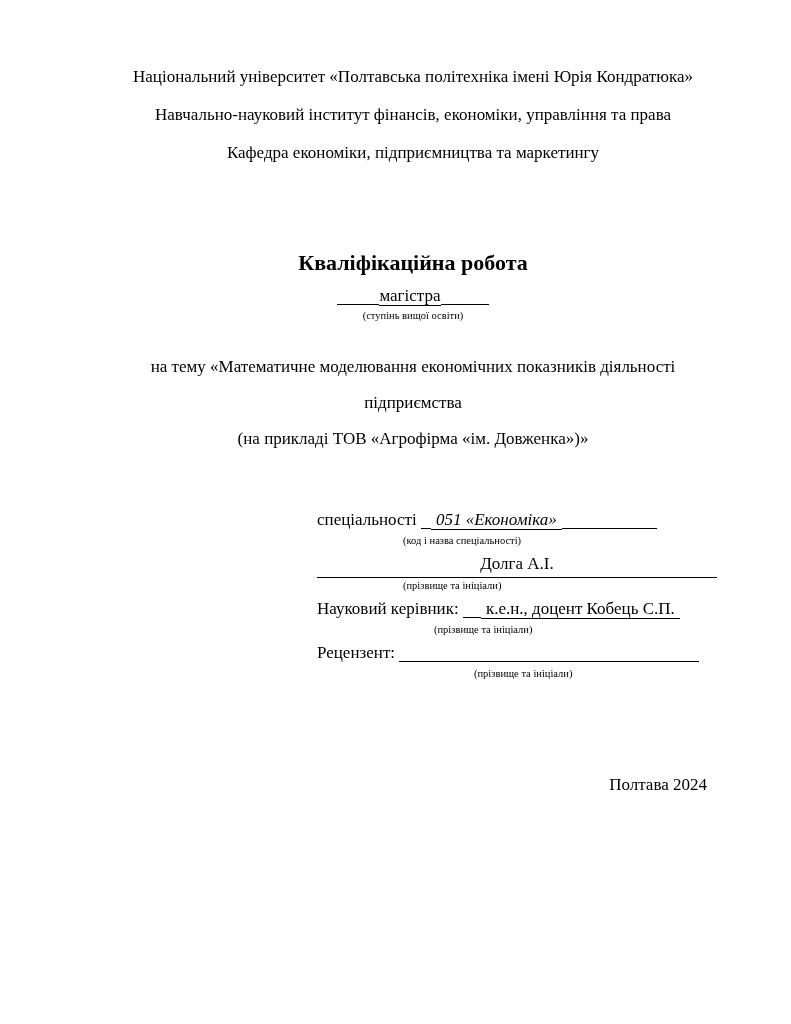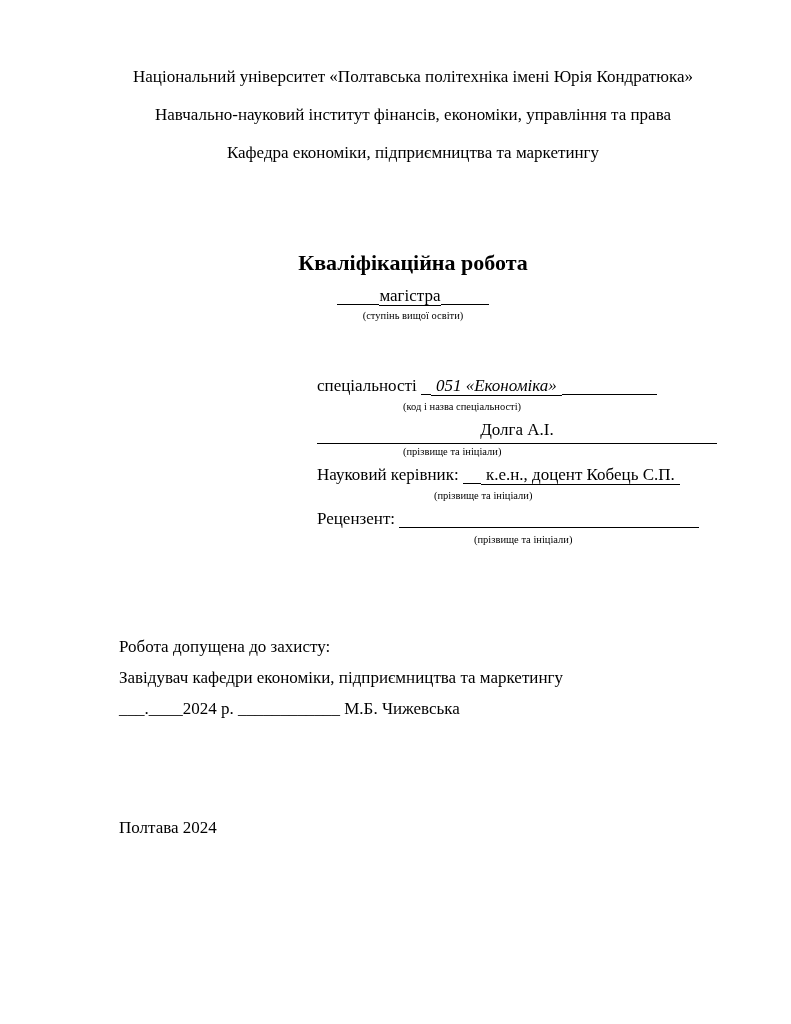--- a/index.html
+++ b/index.html
@@ -52,39 +52,43 @@
   .name-line { display: inline-block; width: 400px; text-align: center; }
   .author-block .caption { display: block; width: 260px; text-align: left; margin-bottom: 3px; }
   .cap-specialty { margin-left: 86px; }
   .cap-name { margin-left: 86px; }
   .cap-supervisor { margin-left: 117px; }
   .cap-reviewer { margin-left: 157px; }
   
   .approval { margin-top: 84px; }
   .approval p { line-height: 31px; }
   
-  .footer { text-align: left; margin-top: 94px; }
+  .footer { text-align: right; margin-top: 94px; }
 </style>
 </head>
 <body>
 
 <div class="page">
 
   <div class="header">
     <p>Національний університет «Полтавська політехніка імені Юрія Кондратюка»</p>
     <p>Навчально-науковий інститут фінансів, економіки, управління та права</p>
     <p>Кафедра економіки, підприємництва та маркетингу</p>
   </div>
 
   <div class="title-block">
     <div class="work-title">Кваліфікаційна робота</div>
     <div class="degree-line"><span class="blank w42"></span><span class="ul">магістра</span><span class="blank w48"></span></div>
     <div class="caption">(ступінь вищої освіти)</div>
   </div>
 
+  <div class="topic">
+    <p>на тему «Математичне моделювання економічних показників діяльності підприємства</p>
+    <p>(на прикладі ТОВ «Агрофірма «ім. Довженка»)»</p>
+  </div>
 
   <div class="author-block">
 
 
     <div class="line">
       <span>спеціальності</span>
       <span class="blank w10"></span><span class="ul italic pad">051 «Економіка»</span><span class="blank w95"></span>
     </div>
     <div class="caption cap-specialty">(код і назва спеціальності)</div>
 
@@ -100,23 +104,18 @@
     <div class="caption cap-supervisor">(прізвище та ініціали)</div>
 
     <div class="line">
       <span>Рецензент:</span>
       <span class="blank w300"></span>
     </div>
     <div class="caption cap-reviewer">(прізвище та ініціали)</div>
 
   </div>
 
-  <div class="approval">
-    <p>Робота допущена до захисту:</p>
-    <p>Завідувач кафедри економіки, підприємництва та маркетингу</p>
-    <p>___.____2024 р. ____________ М.Б. Чижевська</p>
-  </div>
 
   <div class="footer">
     <span>Полтава 2024</span>
   </div>
 
 </div>
 
 </body></html>

